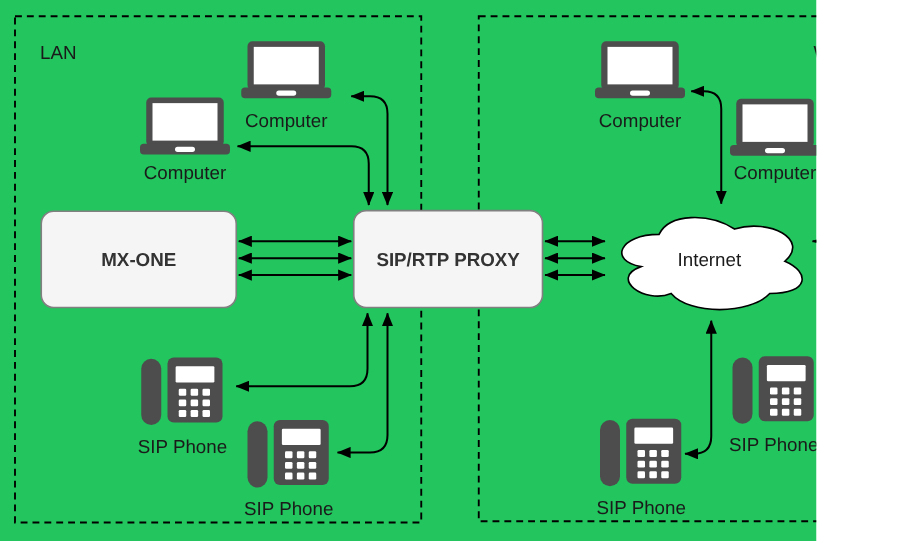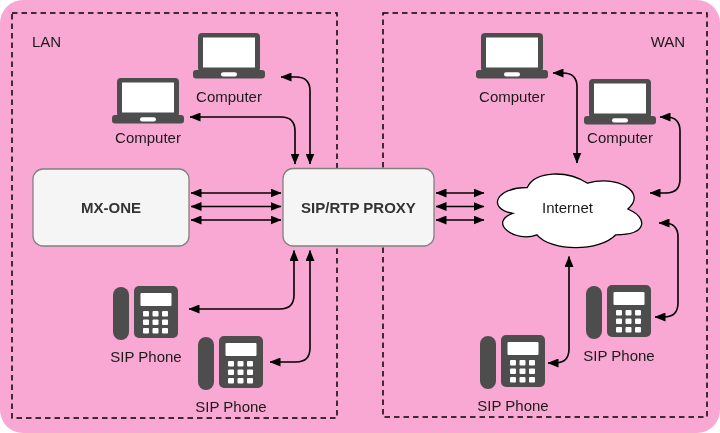--- a/index.html
+++ b/index.html
@@ -1,16 +1,16 @@
 <!DOCTYPE html>
 <html><head>
 <meta charset="utf-8">
 <style>
   html,body { margin:0; padding:0; background:#ffffff; }
-  .canvas { position:relative; width:720px; height:433px; background:#f9a8d4; overflow:hidden;border-radius:23px; }
+  .canvas { position:relative; width:653px; height:433px; background:#22c55e; overflow:hidden; }
   svg { position:absolute; left:0; top:0; }
   text { font-family:"Liberation Sans", sans-serif; }
   .label { font-size:15px; fill:#1a1a1a; }
   .box-label { font-size:15px; font-weight:bold; fill:#333333; }
   .zone-label { font-size:15px; fill:#1a1a1a; }
   .zone { fill:none; stroke:#000000; stroke-width:1.5; stroke-dasharray:5.5 4; }
   .node-box { fill:#f5f5f5; stroke:#808080; stroke-width:1.3; }
   .cloud { fill:#ffffff; stroke:#000000; stroke-width:1.3; }
   .icon { fill:#4d4d4d; }
   .edge { stroke:#000000; stroke-width:1.6; fill:none;

